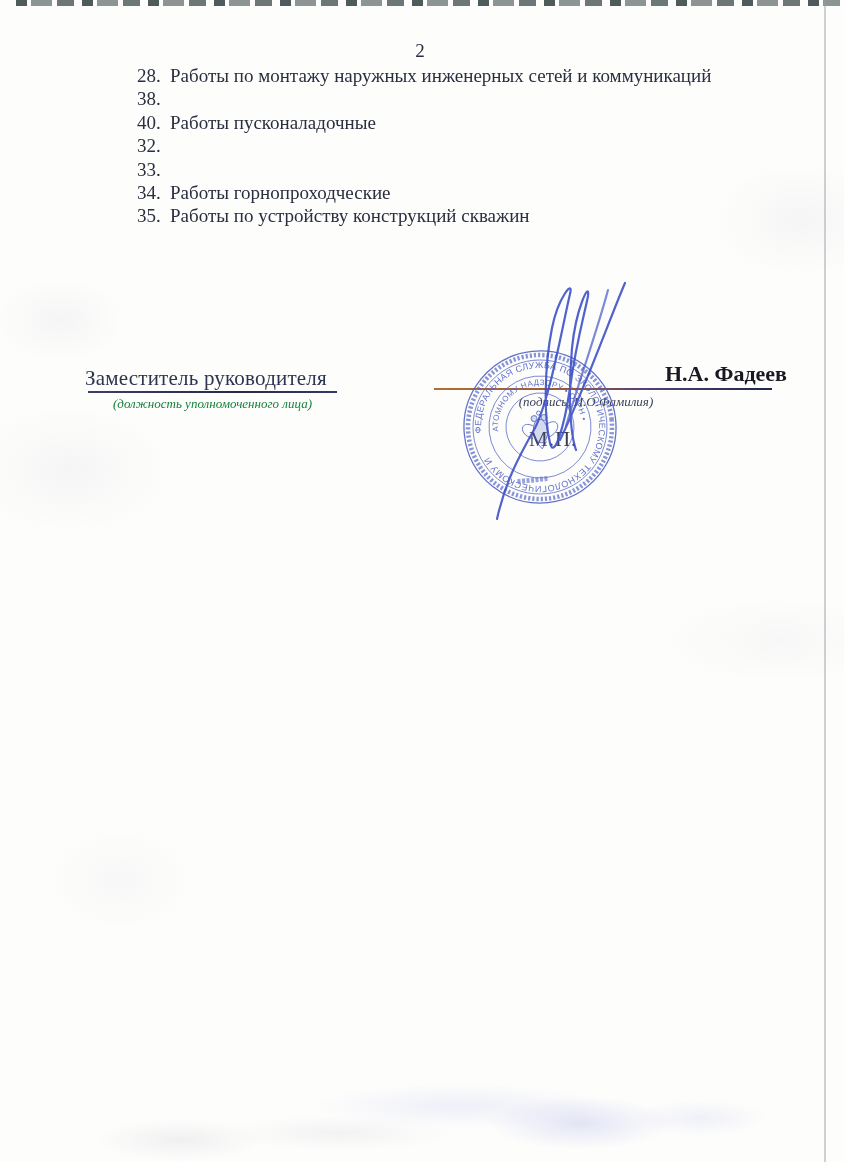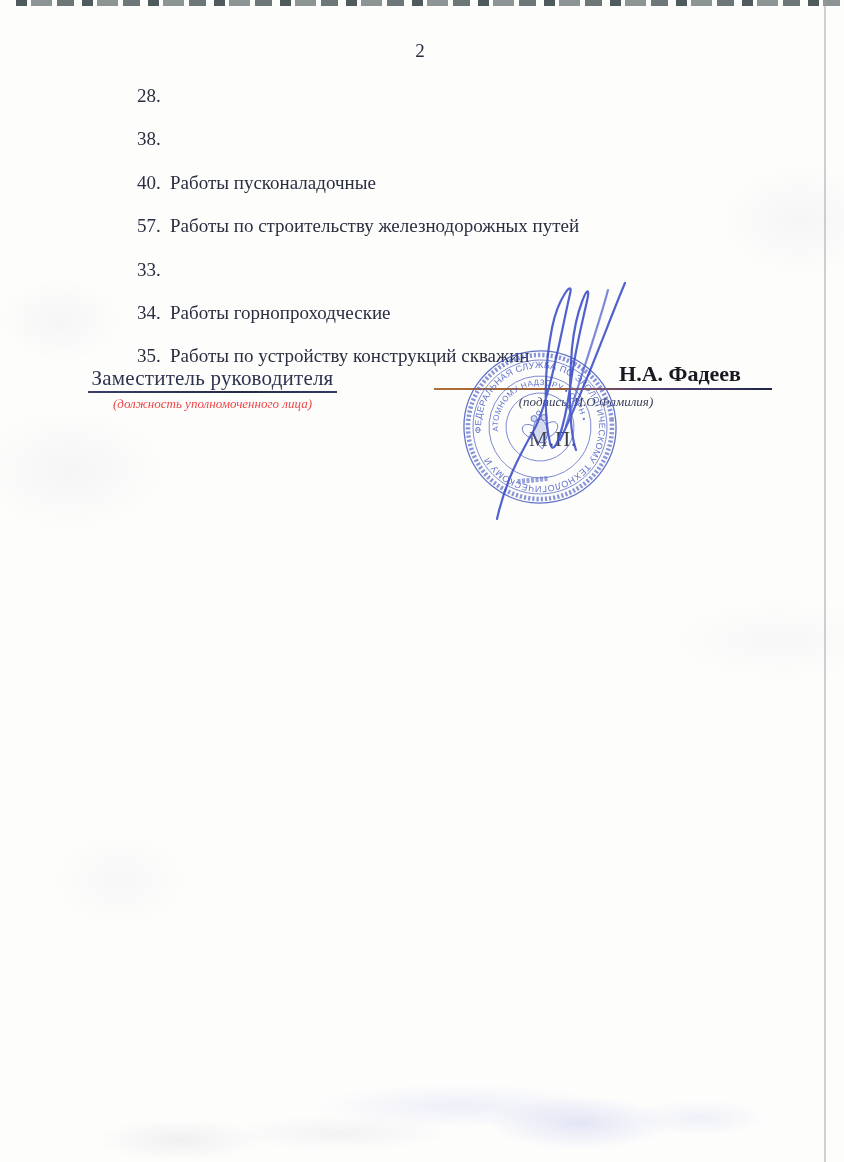--- a/index.html
+++ b/index.html
@@ -47,42 +47,42 @@
       radial-gradient(ellipse 120px 30px at 140px 62px, rgba(120,125,135,.10), transparent 70%),
       radial-gradient(ellipse 160px 26px at 300px 55px, rgba(115,120,135,.08), transparent 70%);
   }
 
   .page-num {
     position:absolute; top:40px; left:0; width:840px; text-align:center;
     font-size:19px; color:#2a2f40;
   }
 
   .work-list { position:absolute; left:137px; top:64px; width:620px; }
-  .list-item { display:flex; font-size:19px; line-height:23.4px; color:#2a2f40;margin-top:20px; }
+  .list-item { display:flex; font-size:19px; line-height:23.4px; color:#2a2f40; }
   .list-item .num { width:33px; flex:0 0 33px; }
 
   .pos-title {
-    position:absolute; left:85px; top:366px; width:255px; text-align:center;
+    position:absolute; left:85px; top:366px; width:255px; 
     font-size:21px; color:#2e3450; letter-spacing:.2px;
   }
   .pos-line {
     position:absolute; left:88px; top:391px; width:249px; height:2px;
     background:linear-gradient(90deg,#3a4068,#252b47 60%,#323a66);
   }
   .pos-caption {
     position:absolute; left:88px; top:396px; width:249px; text-align:center;
-    font-style:italic; font-size:13px; color:#ef4444;
+    font-style:italic; font-size:13px; color:#15803d;
   }
 
   .sign-line {
     position:absolute; left:434px; top:388px; width:338px; height:2px;
     background:linear-gradient(90deg,#b06f35,#9c5a33 40%,#56407a 62%,#1f2747);
   }
   .sign-name {
-    position:absolute; left:601px; top:361px; width:140px; text-align:right;
+    position:absolute; left:665px; top:361px; width:140px; text-align:left;
     font-size:22px; font-weight:bold; color:#191922;
   }
   .sign-caption {
     position:absolute; left:500px; top:394px; width:172px; text-align:center;
     font-style:italic; font-size:13px; color:#3c4158;
   }
   .mp-label {
     position:absolute; left:529px; top:427px;
     font-size:21px; color:#3b3b42; letter-spacing:1px;
   }
@@ -107,31 +107,31 @@
   <div class="paper-noise"></div>
   <div class="top-artifact"></div>
   <div class="edge-line"></div>
   <div class="bottom-smudge"></div>
 
   <div class="page-num">2</div>
 
   <div class="work-list">
     <div class="list-item">
       <span class="num">28.</span>
+      <span class="txt">Работы по монтажу наружных инженерных сетей и коммуникаций</span>
     </div>
     <div class="list-item">
       <span class="num">38.</span>
     </div>
     <div class="list-item">
       <span class="num">40.</span>
       <span class="txt">Работы пусконаладочные</span>
     </div>
     <div class="list-item">
-      <span class="num">57.</span>
-      <span class="txt">Работы по строительству железнодорожных путей</span>
+      <span class="num">32.</span>
     </div>
     <div class="list-item">
       <span class="num">33.</span>
     </div>
     <div class="list-item">
       <span class="num">34.</span>
       <span class="txt">Работы горнопроходческие</span>
     </div>
     <div class="list-item">
       <span class="num">35.</span>

